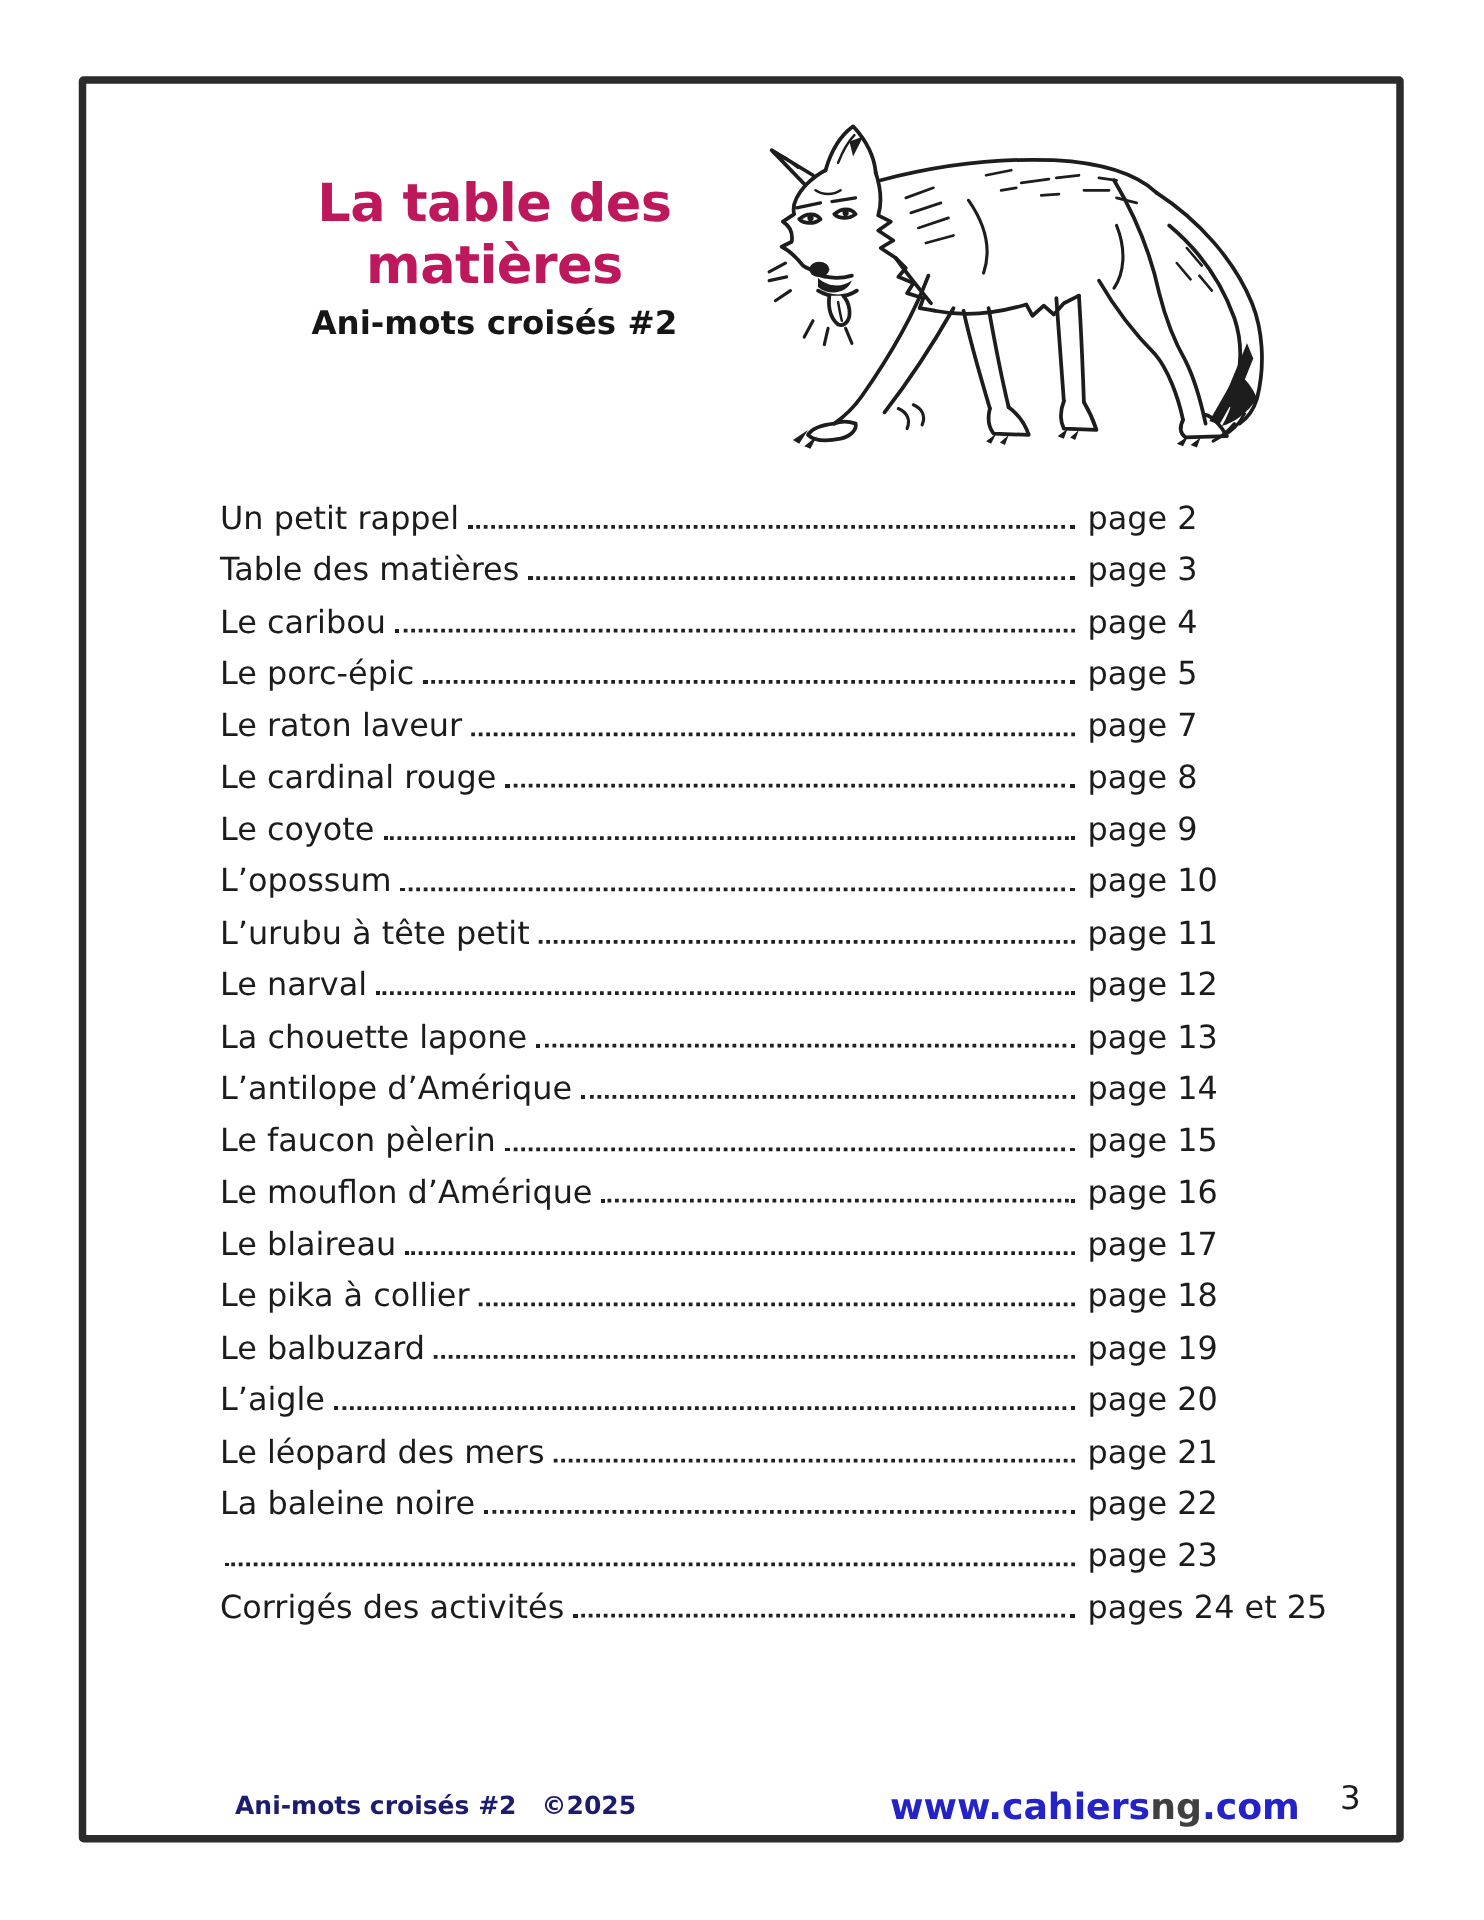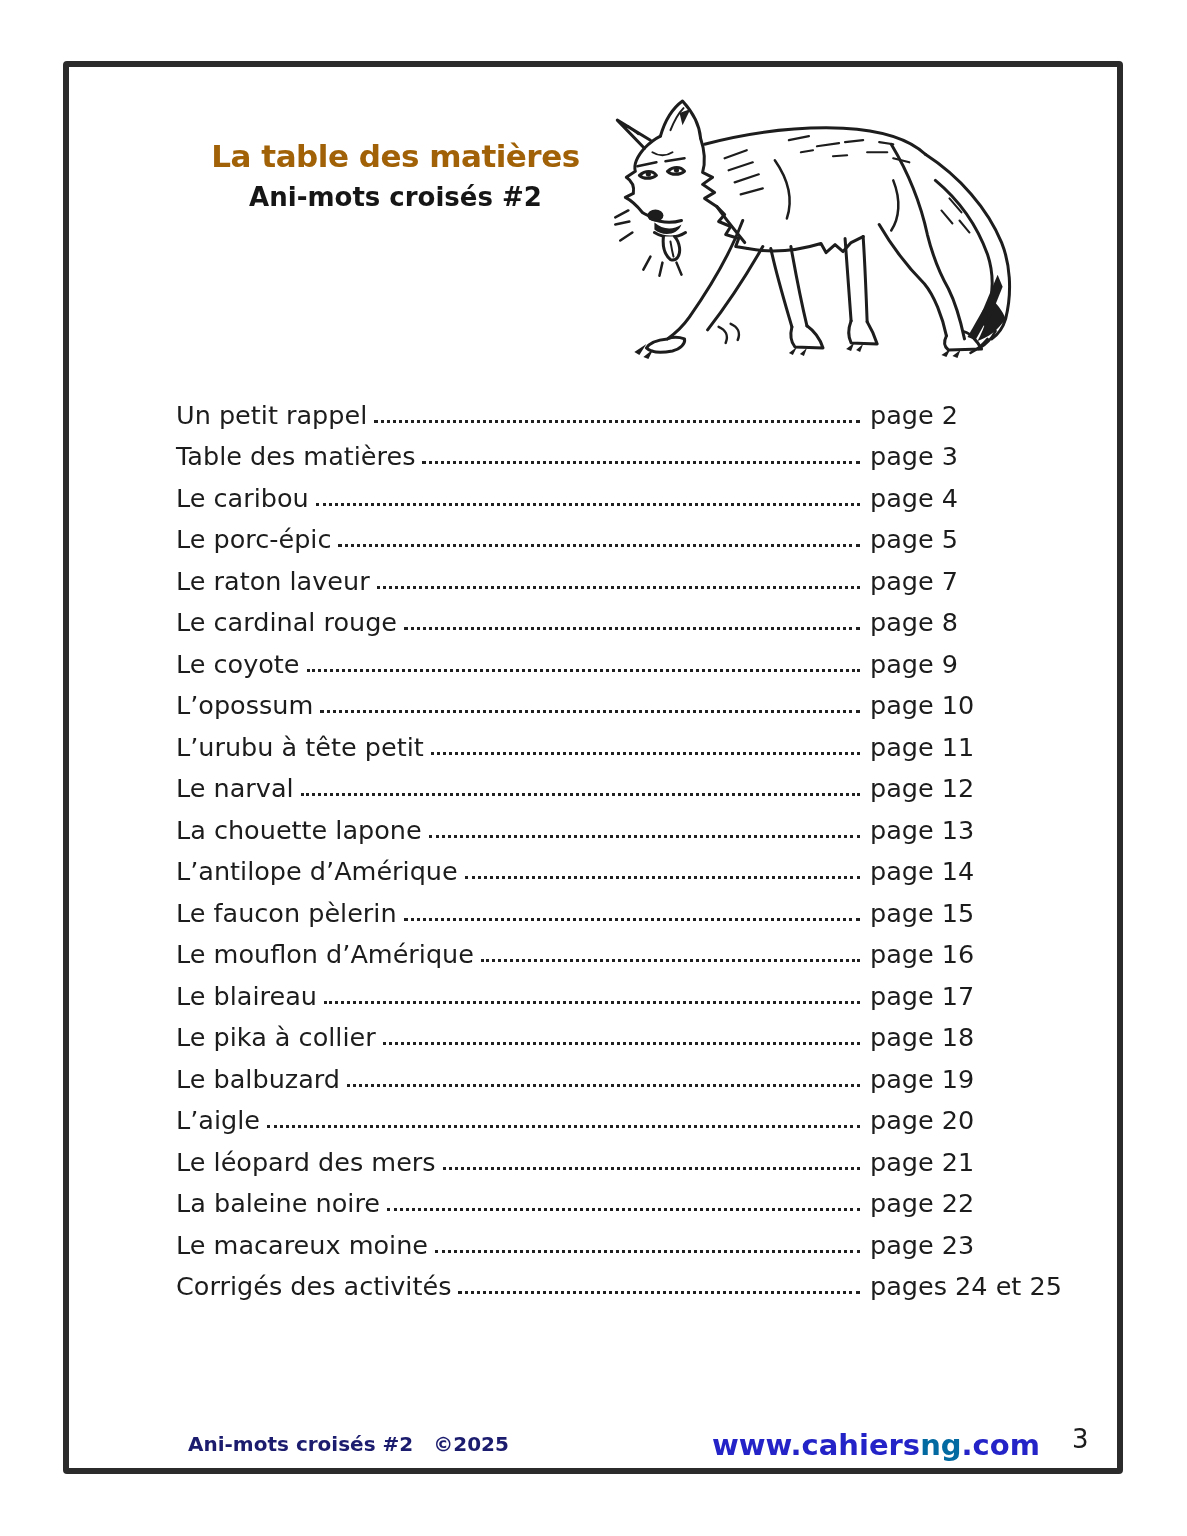--- a/index.html
+++ b/index.html
@@ -15,22 +15,22 @@
     position:absolute; left:63px; top:61px;
     width:1048px; height:1401px;
     border:6px solid #2b2b2b;
     border-radius:4px;
   }
   .title-block {
     position:absolute; left:168px; top:138px; width:455px;
     text-align:center;
   }
   .title {
-    font-size:31px; font-weight:bold; letter-spacing:-0.5px;
-    color:#a16207;
+    font-size:42px; font-weight:bold; letter-spacing:-0.5px;
+    color:#be185d;
   }
   .subtitle {
     font-size:26px; font-weight:bold; margin-top:8px;
     color:#161616;
   }
   .coyote {
     position:absolute; left:592px; top:80px;
     width:462px; height:291px;
   }
   .toc {
@@ -51,21 +51,21 @@
   .f-left {
     position:absolute; left:188px; top:1432px;
     font-size:20px; font-weight:bold; color:#1c1c6e; white-space:nowrap;
   }
   .f-copy { margin-left:20px; }
   .f-url {
     position:absolute; left:712px; top:1428px;
     font-size:29px; font-weight:bold; color:#2323c8; white-space:nowrap;
     text-decoration:none;
   }
-  .u-dark { color:#0369a1; }
+  .u-dark { color:#404040; }
   .f-page {
     position:absolute; left:1072px; top:1424px;
     font-size:26px; color:#1c1c1c;
   }
 </style>
 </head>
 <body>
 
 <div class="page-border"></div>
 
@@ -268,21 +268,20 @@
     <span class="pagecol">page 21</span>
   </div>
 
   <div class="toc-row">
     <span class="label">La baleine noire</span>
     <span class="dots"></span>
     <span class="pagecol">page 22</span>
   </div>
 
   <div class="toc-row">
-    <span class="label">Le macareux moine</span>
     <span class="dots"></span>
     <span class="pagecol">page 23</span>
   </div>
 
   <div class="toc-row">
     <span class="label">Corrigés des activités</span>
     <span class="dots"></span>
     <span class="pagecol">pages 24 et 25</span>
   </div>
 </div>

